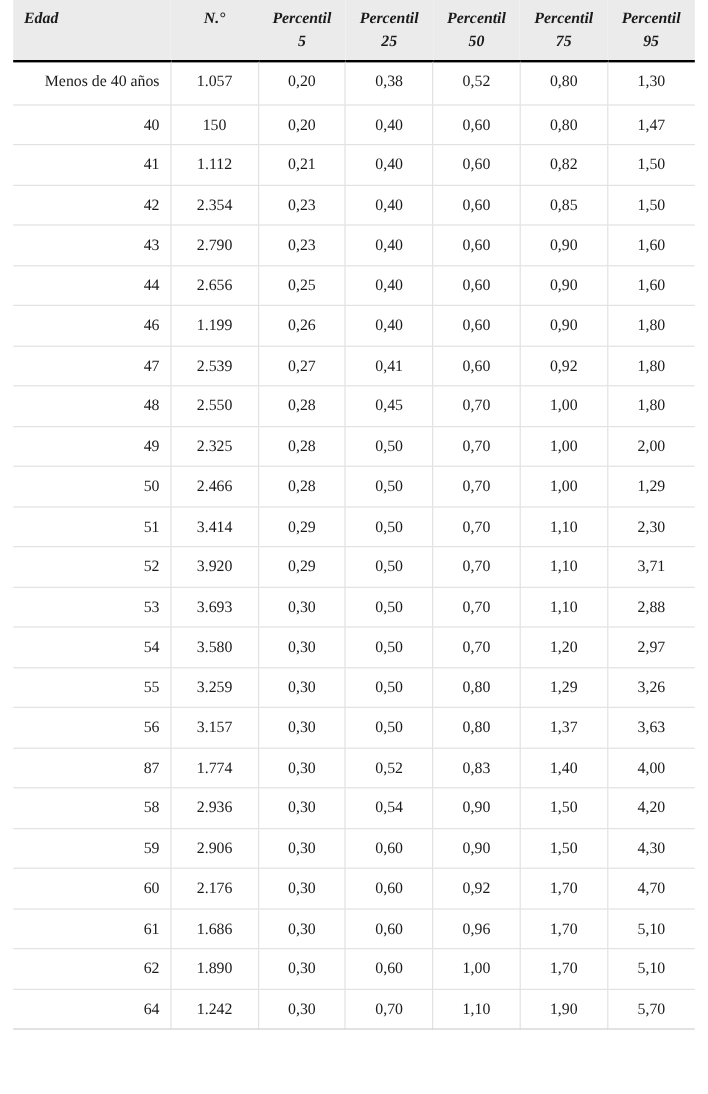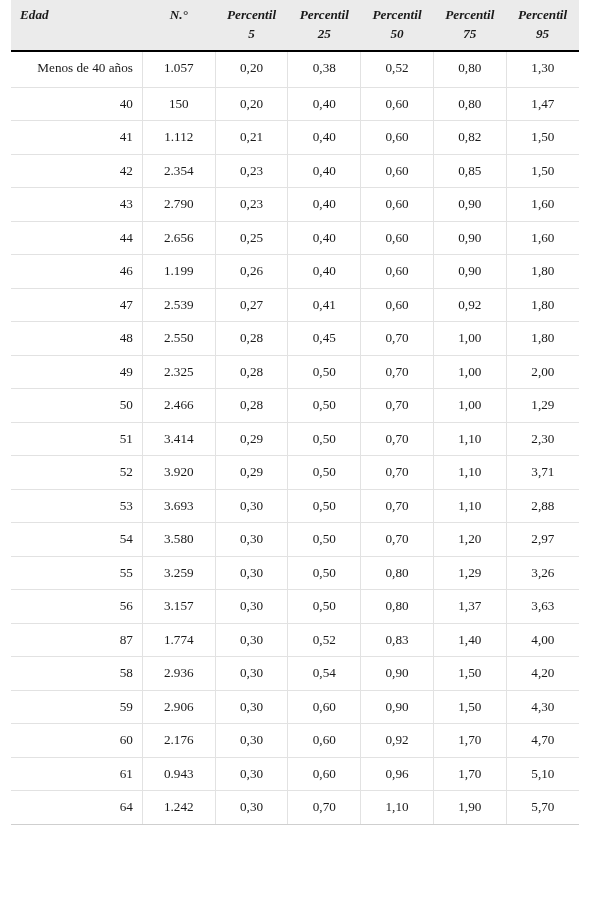--- a/index.html
+++ b/index.html
@@ -303,24 +303,33 @@
           <td class="cell-edad">60</td>
           <td class="cell-num">2.176</td>
           <td class="cell-num">0,30</td>
           <td class="cell-num">0,60</td>
           <td class="cell-num">0,92</td>
           <td class="cell-num">1,70</td>
           <td class="cell-num cell-last">4,70</td>
         </tr>
         <tr>
           <td class="cell-edad">61</td>
-          <td class="cell-num">0.943</td>
+          <td class="cell-num">1.686</td>
           <td class="cell-num">0,30</td>
           <td class="cell-num">0,60</td>
           <td class="cell-num">0,96</td>
+          <td class="cell-num">1,70</td>
+          <td class="cell-num cell-last">5,10</td>
+        </tr>
+        <tr>
+          <td class="cell-edad">62</td>
+          <td class="cell-num">1.890</td>
+          <td class="cell-num">0,30</td>
+          <td class="cell-num">0,60</td>
+          <td class="cell-num">1,00</td>
           <td class="cell-num">1,70</td>
           <td class="cell-num cell-last">5,10</td>
         </tr>
         <tr>
           <td class="cell-edad">64</td>
           <td class="cell-num">1.242</td>
           <td class="cell-num">0,30</td>
           <td class="cell-num">0,70</td>
           <td class="cell-num">1,10</td>
           <td class="cell-num">1,90</td>

